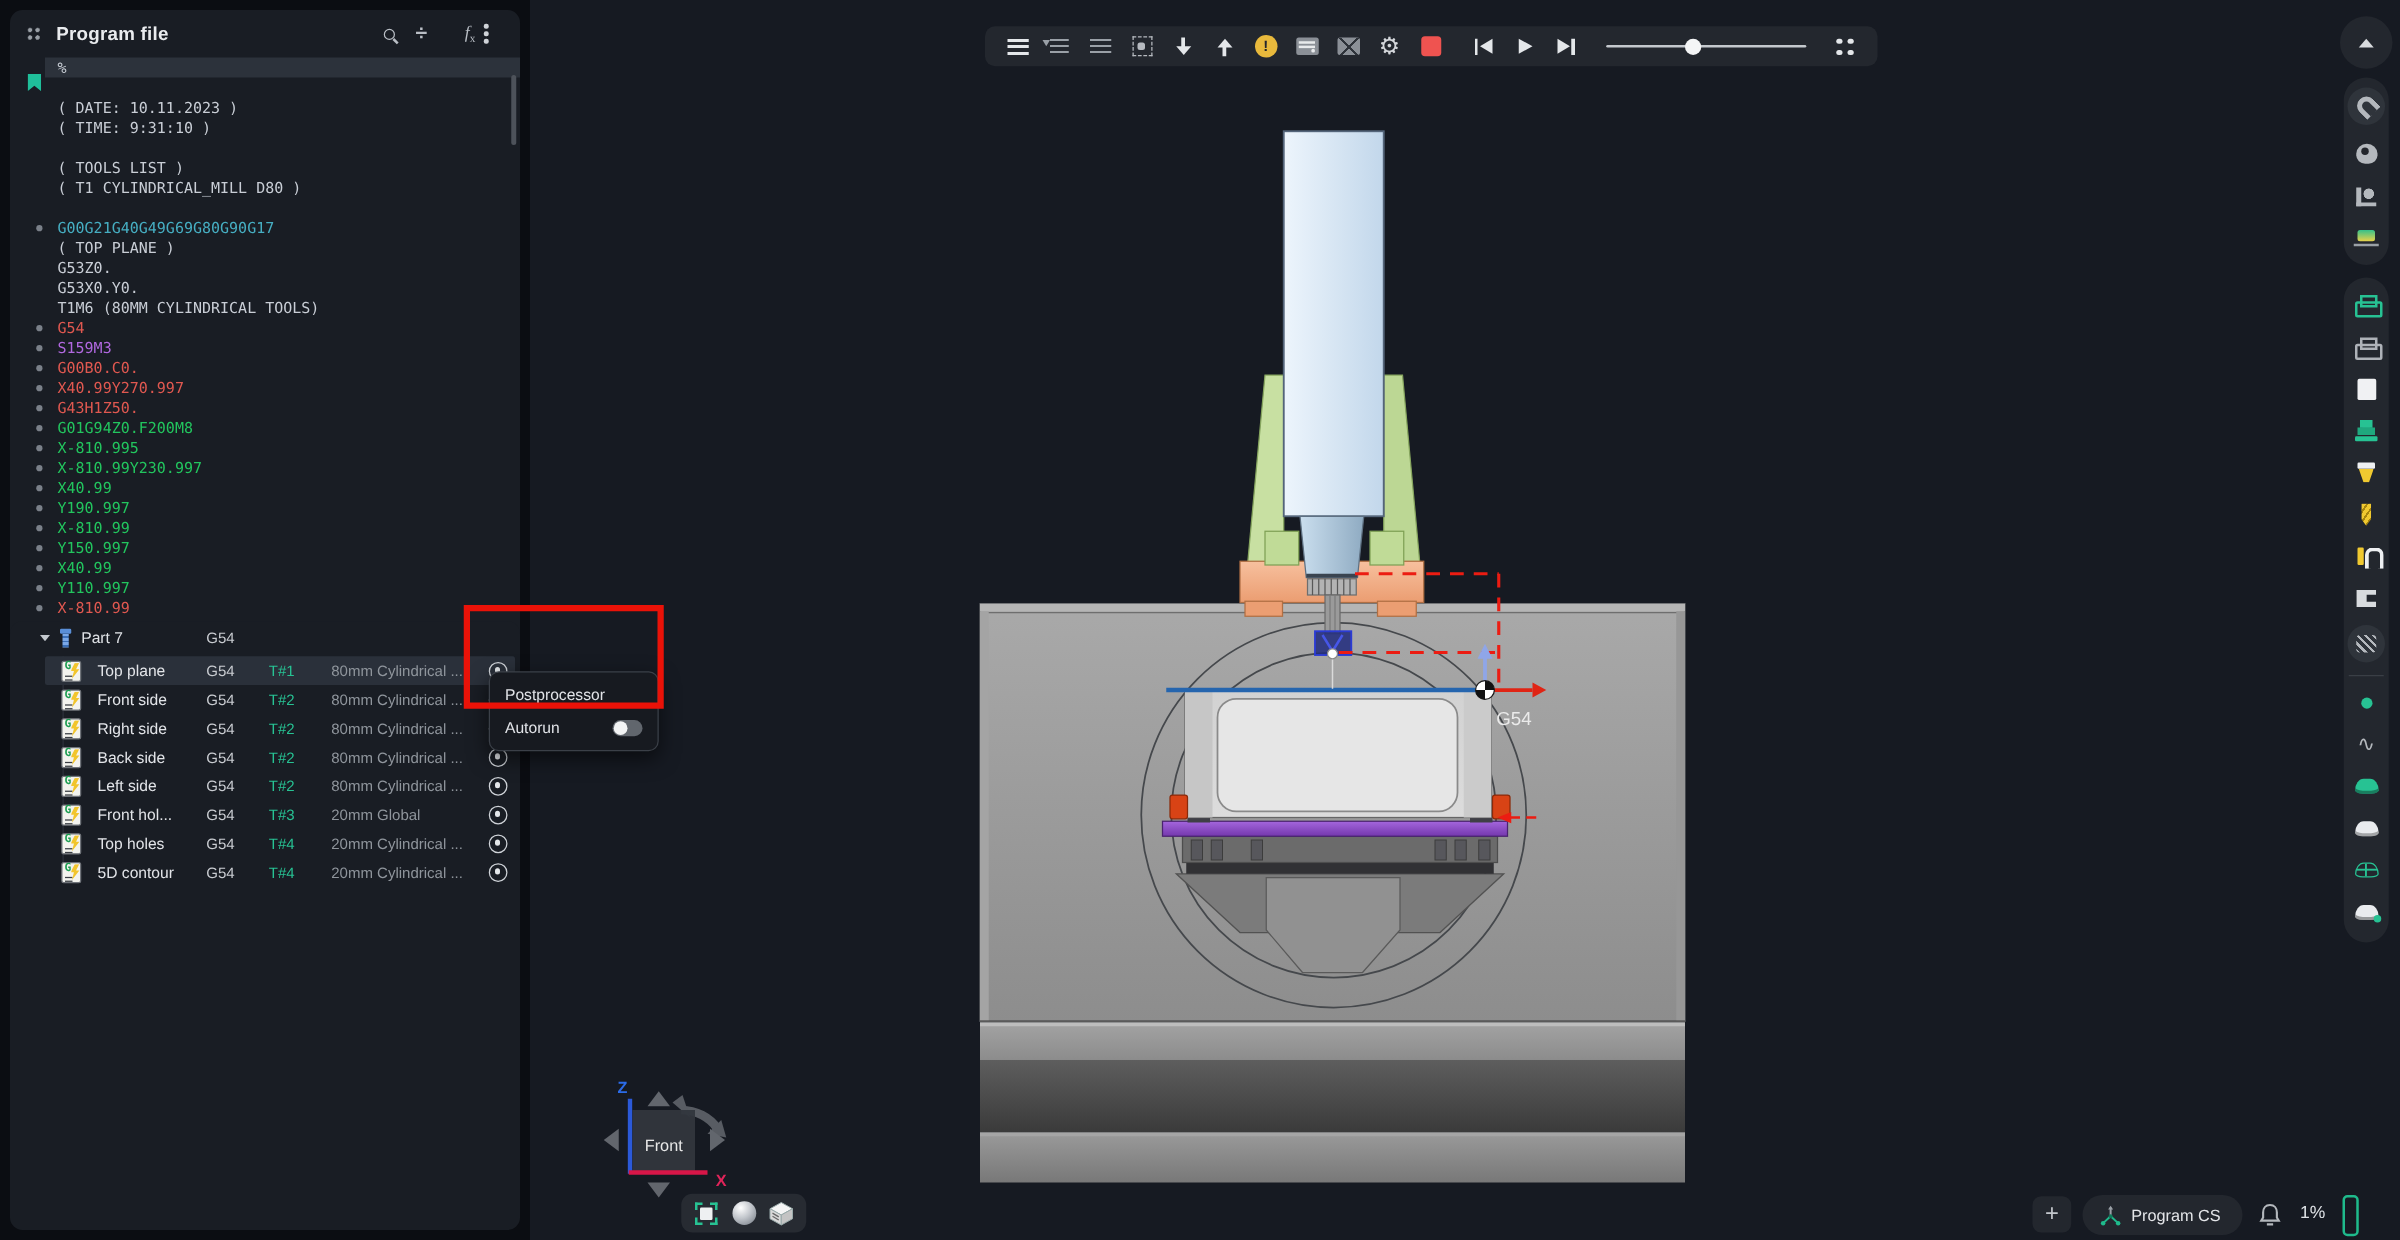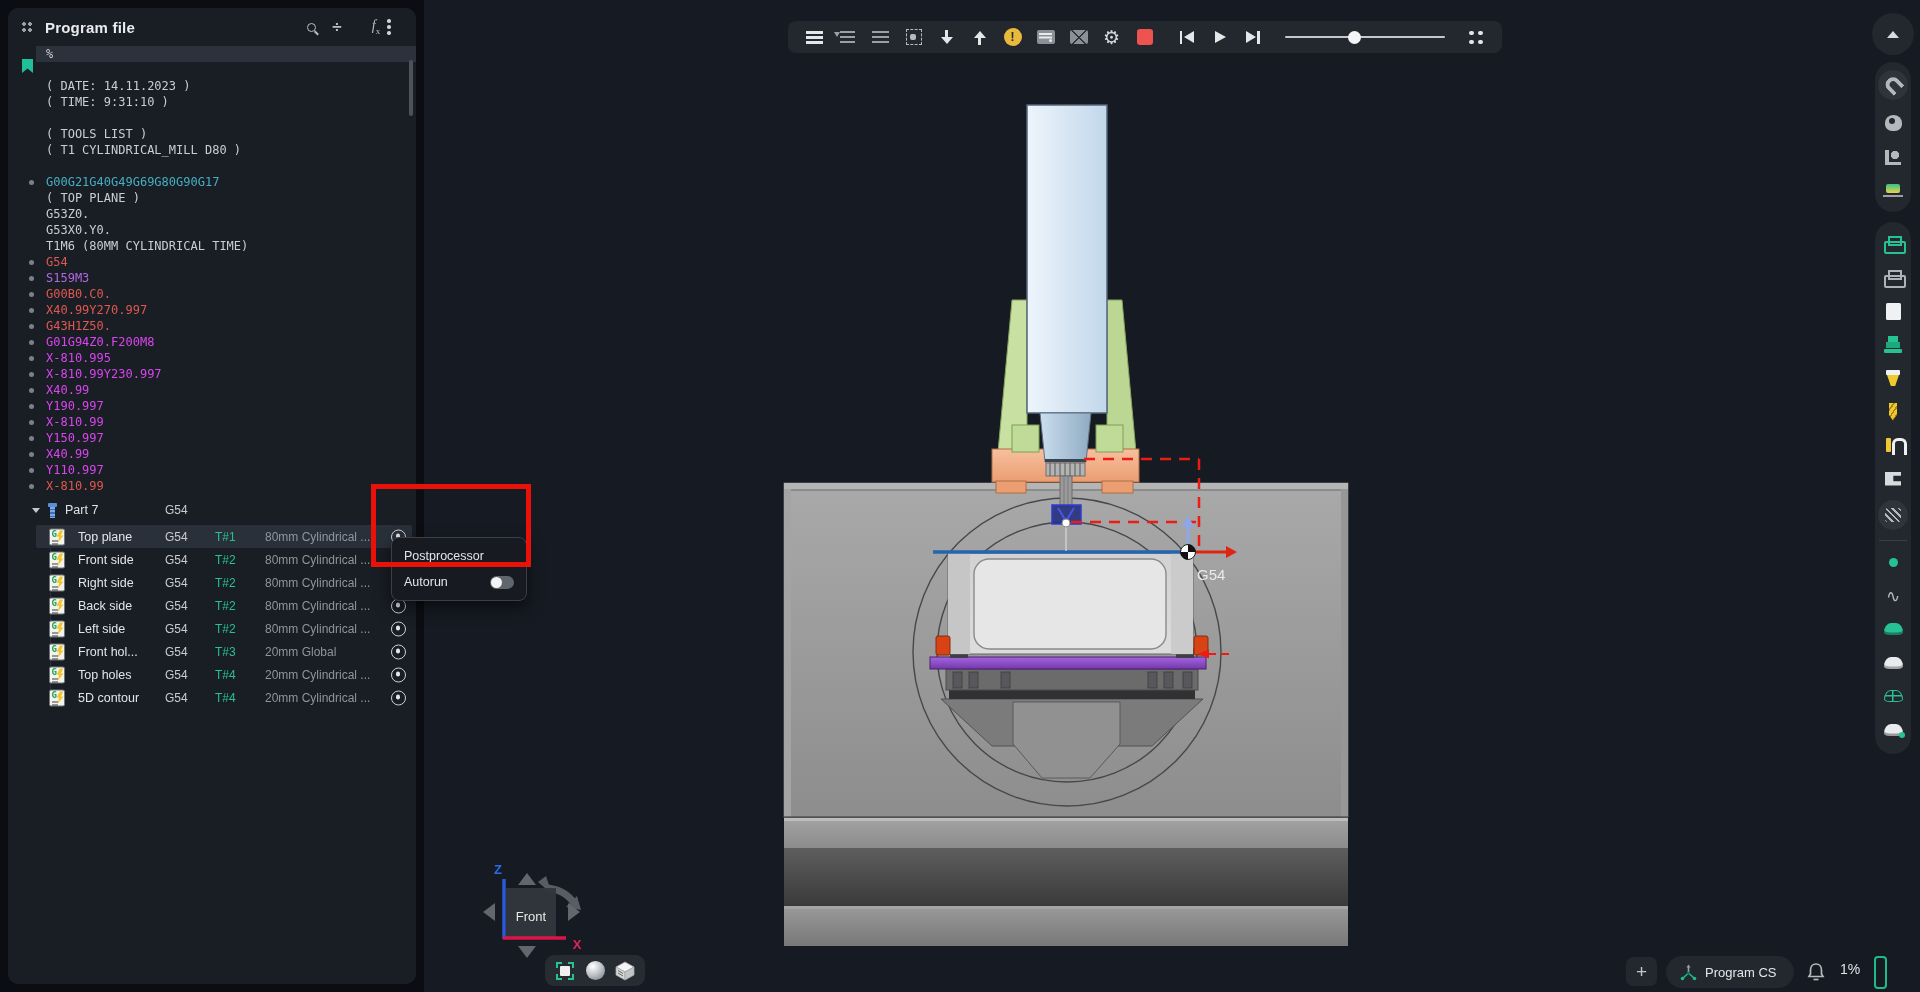--- a/index.html
+++ b/index.html
@@ -27,21 +27,21 @@
   .fx-glyph { font-style:italic; font-size:14px; color:#b9bec5; font-family:"Liberation Serif",serif;margin-left:26px; }
   .fx-glyph sub { font-size:9px; font-style:normal; }
   .kebab-glyph { width:3.5px; height:3.5px; border-radius:50%; background:#cfd3d8; box-shadow:0 6px 0 #cfd3d8, 0 -6px 0 #cfd3d8; }
 
   
   #code-area { position:relative; font-family:"DejaVu Sans Mono", monospace; font-size:12px; }
   .code-line { position:relative; height:16px; line-height:16px; white-space:pre; padding-left:38px; color:#c9ced6; }
   .code-line .bullet { position:absolute; left:21px; top:6px; width:5px; height:5px; border-radius:50%; background:#7a8089; }
   .code-line.hl { background:#2c323b; margin-left:28px; padding-left:10px; }
   .bookmark { position:absolute; left:14px; top:51px; width:11px; height:14px; background:#1fbf9a; clip-path:polygon(0 0,100% 0,100% 100%,50% 68%,0 100%); z-index:2; }
-  .c-teal { color:#46aec2; } .c-red { color:#e05850; } .c-purple { color:#b168e0; } .c-green { color:#d946ef; }
+  .c-teal { color:#46aec2; } .c-red { color:#e05850; } .c-purple { color:#b168e0; } .c-green { color:#22c55e; }
   .v-scrollbar { position:absolute; right:3px; top:52px; width:4px; height:56px; background:#4d525a; border-radius:2px; z-index:2; }
 
   
   .chev-down { width:0; height:0; border-left:4.5px solid transparent; border-right:4.5px solid transparent; border-top:5.5px solid #c3c8ce; }
   #setup-panel .panel-header { height:40px; padding-top:6px; }
   .sh-icons { display:flex; align-items:center; gap:14px; }
   .play-glyph { width:0; height:0; border-top:5.5px solid transparent; border-bottom:5.5px solid transparent; border-left:9px solid #d4d7db; }
   .target-glyph { width:13px; height:13px; border:2px solid #d4d7db; border-radius:50%; position:relative; }
   .target-glyph::after { content:""; position:absolute; left:2.5px; top:2.5px; width:4px; height:4px; border-radius:50%; background:#d4d7db; }
   .minus-glyph { width:12px; height:2.2px; background:#d4d7db; }
@@ -418,31 +418,31 @@
           <span class="fx-glyph">f<sub>x</sub></span>
         </span>
       <span class="ph-icon">
           <span class="kebab-glyph"></span>
         </span>
     </div>
     <span class="bookmark"></span>
     <div id="code-area">
         <div class="code-line c-plain hl"><span>%</span></div>
         <div class="code-line c-plain"><span></span></div>
-        <div class="code-line c-plain"><span>( DATE: 14.11.2023 )</span></div>
+        <div class="code-line c-plain"><span>( DATE: 10.11.2023 )</span></div>
         <div class="code-line c-plain"><span>( TIME: 9:31:10 )</span></div>
         <div class="code-line c-plain"><span></span></div>
         <div class="code-line c-plain"><span>( TOOLS LIST )</span></div>
         <div class="code-line c-plain"><span>( T1 CYLINDRICAL_MILL D80 )</span></div>
         <div class="code-line c-plain"><span></span></div>
         <div class="code-line c-teal"><span class="bullet"></span><span>G00G21G40G49G69G80G90G17</span></div>
         <div class="code-line c-plain"><span>( TOP PLANE )</span></div>
         <div class="code-line c-plain"><span>G53Z0.</span></div>
         <div class="code-line c-plain"><span>G53X0.Y0.</span></div>
-        <div class="code-line c-plain"><span>T1M6 (80MM CYLINDRICAL TIME)</span></div>
+        <div class="code-line c-plain"><span>T1M6 (80MM CYLINDRICAL TOOLS)</span></div>
         <div class="code-line c-red"><span class="bullet"></span><span>G54</span></div>
         <div class="code-line c-purple"><span class="bullet"></span><span>S159M3</span></div>
         <div class="code-line c-red"><span class="bullet"></span><span>G00B0.C0.</span></div>
         <div class="code-line c-red"><span class="bullet"></span><span>X40.99Y270.997</span></div>
         <div class="code-line c-red"><span class="bullet"></span><span>G43H1Z50.</span></div>
         <div class="code-line c-green"><span class="bullet"></span><span>G01G94Z0.F200M8</span></div>
         <div class="code-line c-green"><span class="bullet"></span><span>X-810.995</span></div>
         <div class="code-line c-green"><span class="bullet"></span><span>X-810.99Y230.997</span></div>
         <div class="code-line c-green"><span class="bullet"></span><span>X40.99</span></div>
         <div class="code-line c-green"><span class="bullet"></span><span>Y190.997</span></div>

